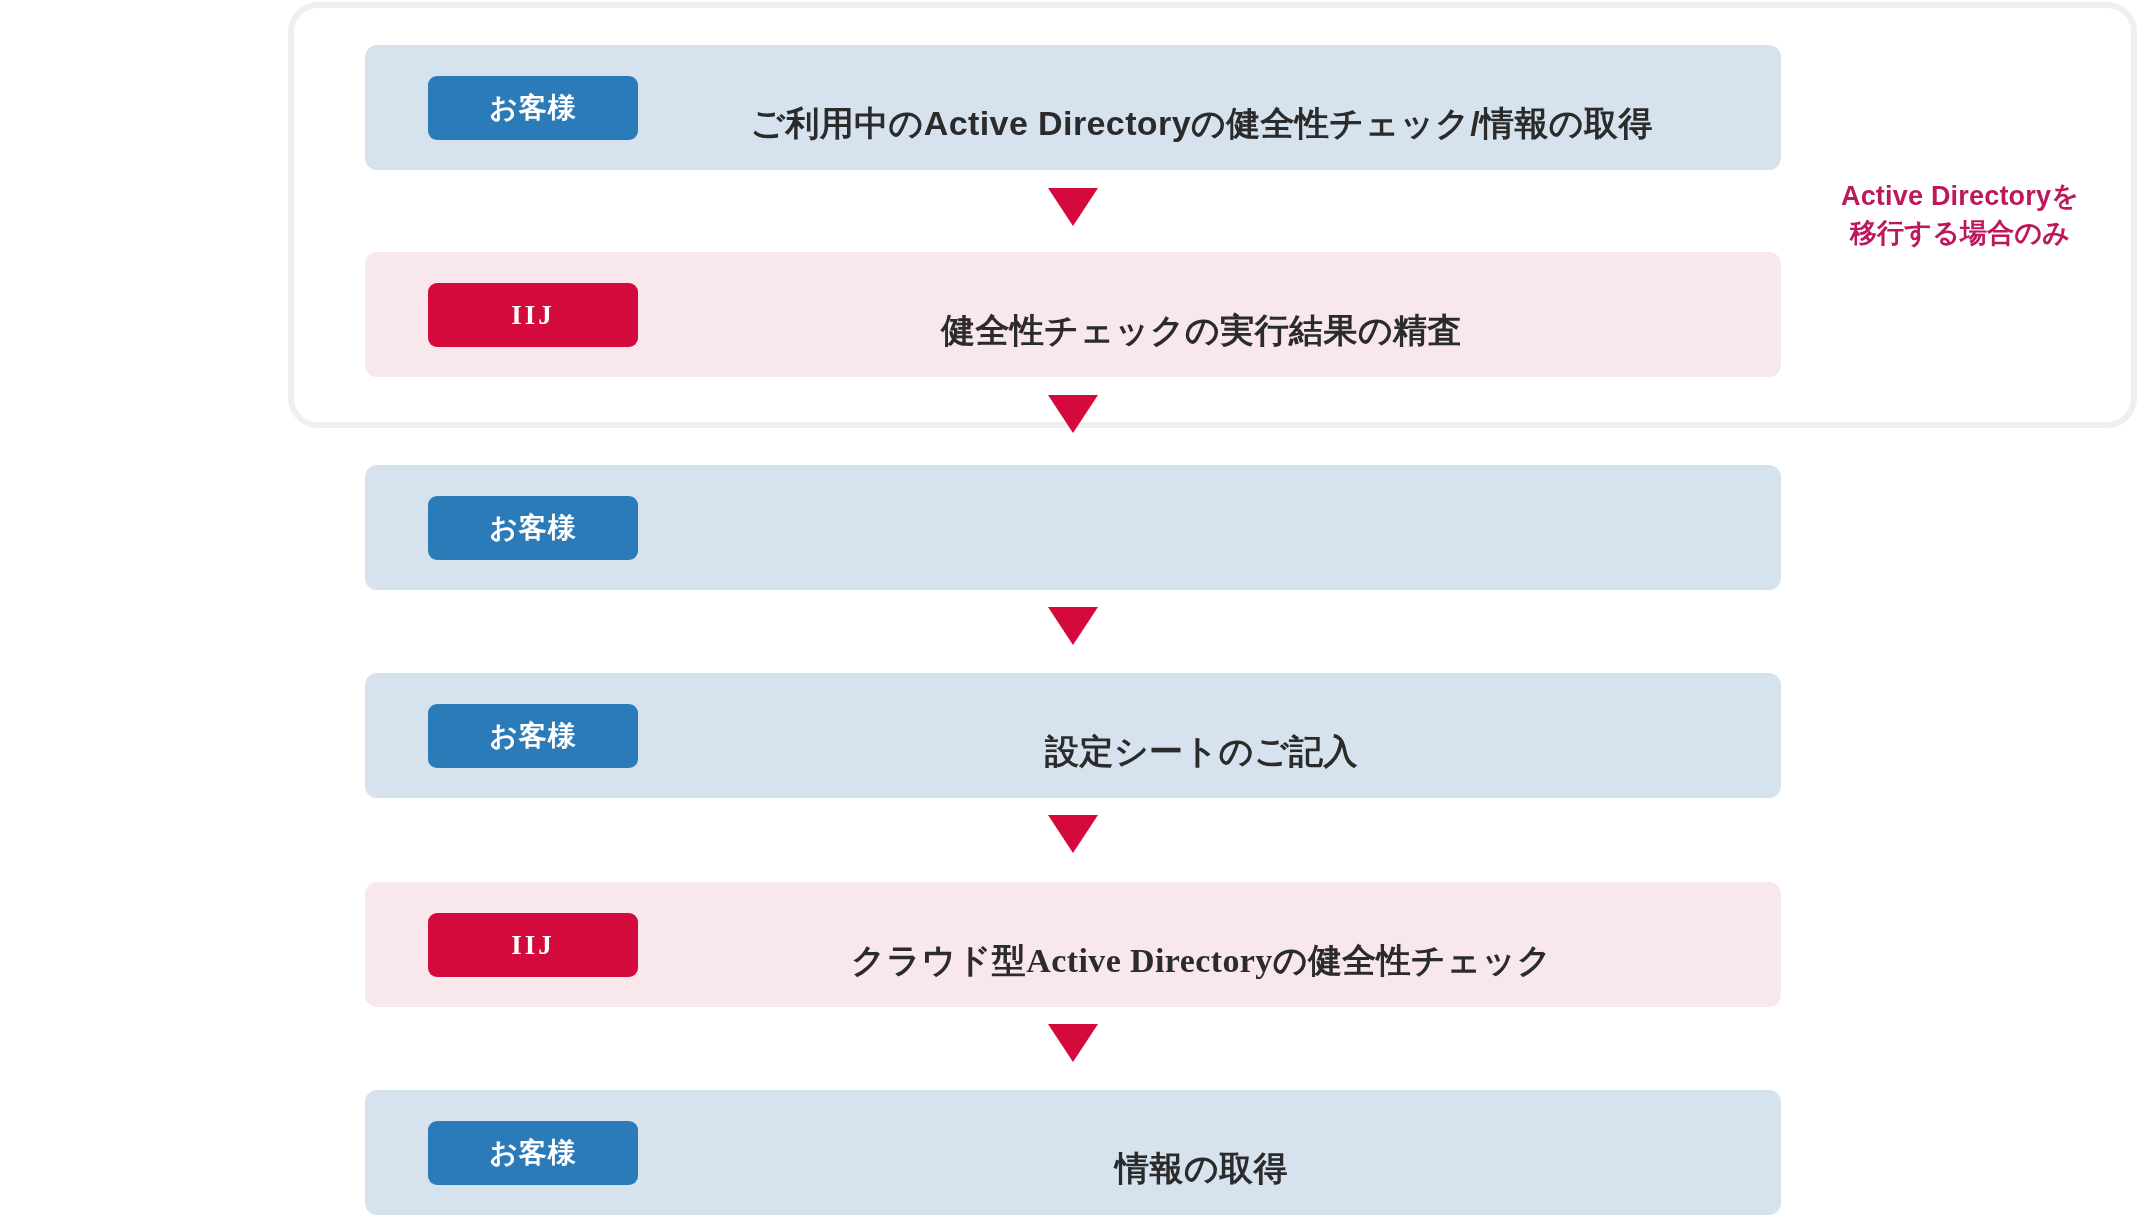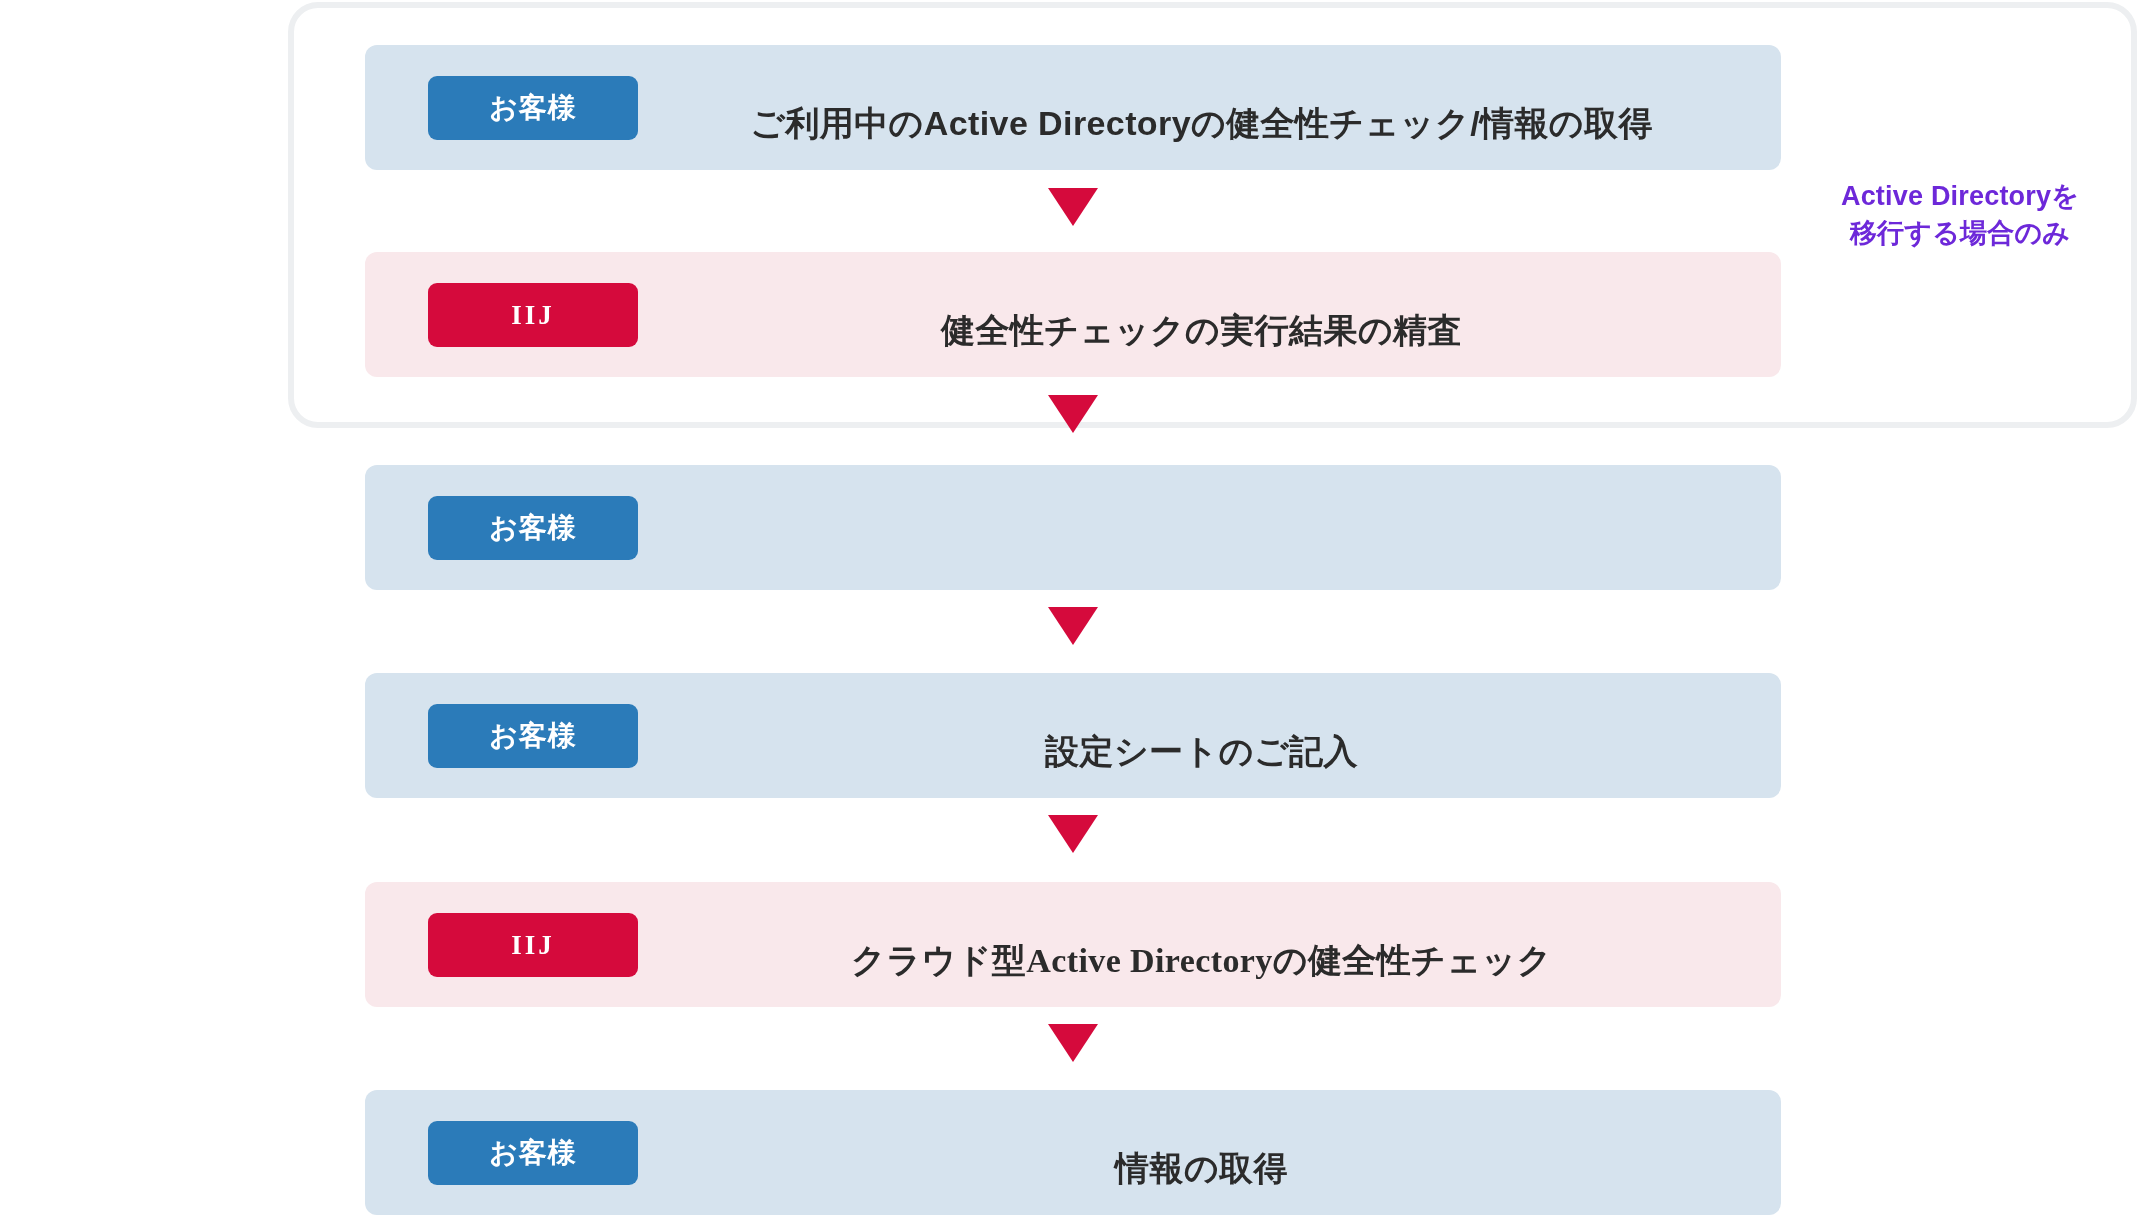--- a/index.html
+++ b/index.html
@@ -37,21 +37,21 @@
   
   .side-note {
     position: absolute;
     left: 1800px;
     top: 178px;
     width: 320px;
     text-align: center;
     font-size: 27px;
     font-weight: bold;
     line-height: 1.38;
-    color: #6d28d9;
+    color: #be185d;
     letter-spacing: 0.2px;
   }
   .side-note span { display: block; }
 
   
   .step {
     position: absolute;
     left: 365px;
     width: 1416px;
     height: 125px;

